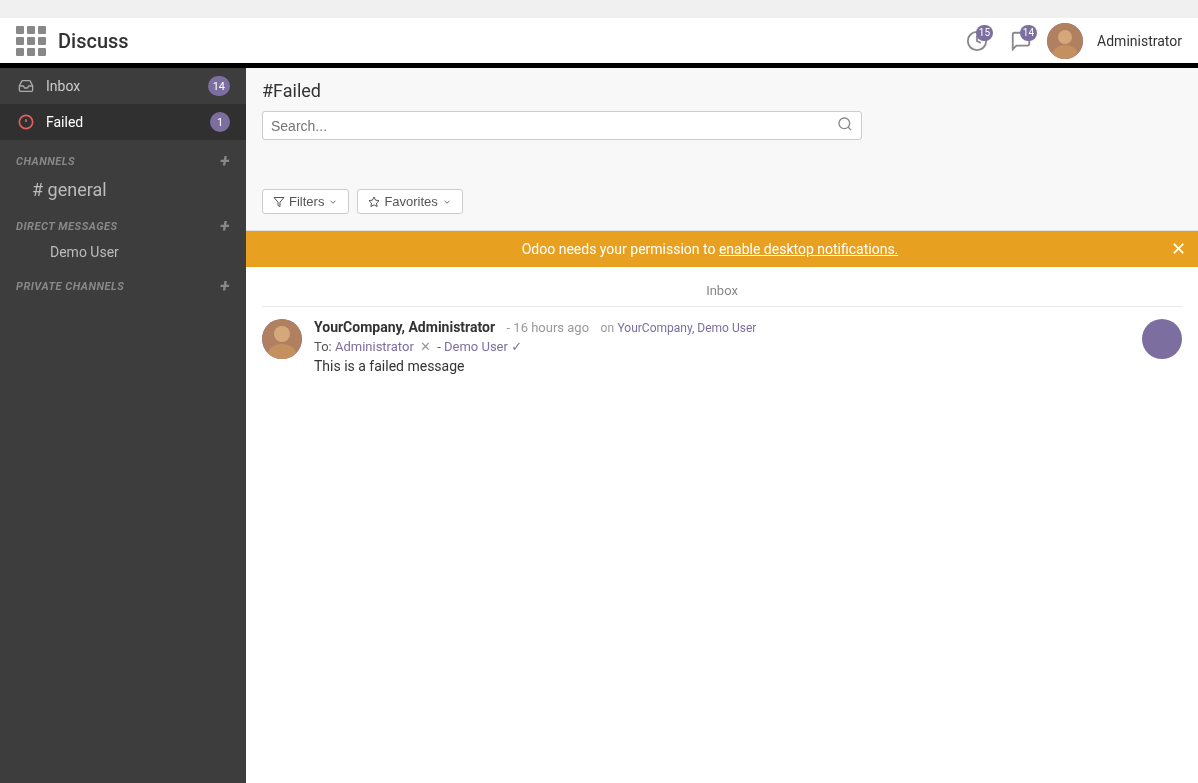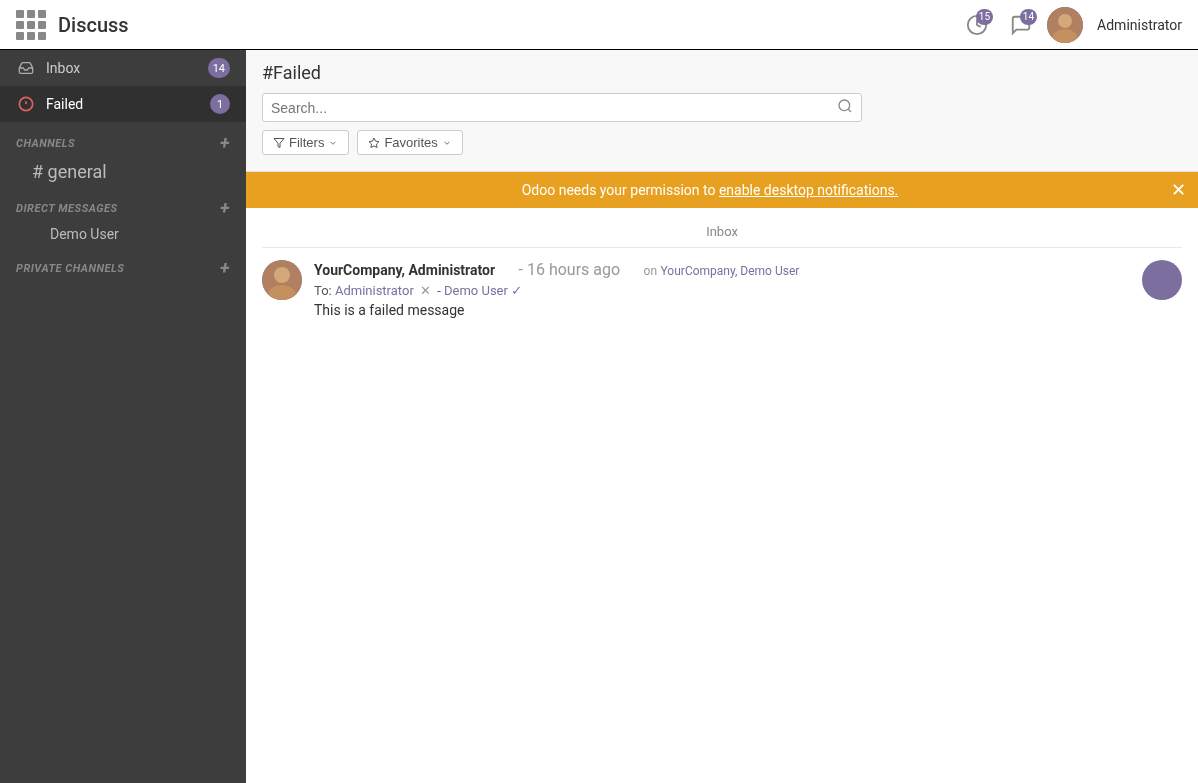--- a/index.html
+++ b/index.html
@@ -5,23 +5,24 @@
     * { box-sizing: border-box; margin: 0; padding: 0; }
     body { font-family: -apple-system, BlinkMacSystemFont, 'Segoe UI', Roboto, sans-serif; font-size: 14px; background: #f0f0f0; height: 783px; overflow: hidden; display: flex; flex-direction: column; }
 
     
     .top-nav {
       background: #fff;
       height: 50px;
       display: flex;
       align-items: center;
       padding: 4px 16px;
-      border-bottom: 1px solid #000000;
+      border-bottom: 5px solid #000000;
       position: relative;
       z-index: 10;
+      margin-top: 18px;
     }
     .top-nav-apps {
       width: 30px; height: 30px;
       display: flex; align-items: center; justify-content: center;
       cursor: pointer; margin-right: 12px;
     }
     .apps-grid { display: grid; grid-template-columns: repeat(3,8px); gap: 3px; }
     .apps-dot { width: 8px; height: 8px; background: #888; border-radius: 1px; }
     .top-nav-title {
       font-size: 20px; font-weight: 500; color: #333; flex: 1;
@@ -117,21 +118,21 @@
       background: transparent;
     }
     .search-icon-btn { color: #888; cursor: pointer; }
 
     .filter-row {
       display: flex; gap: 8px; padding: 8px 16px; background: #f8f8f8;
     }
     .filter-btn {
       display: flex; align-items: center; gap: 4px;
       padding: 4px 10px; border: 1px solid #ccc; border-radius: 3px;
-      background: #fff; cursor: pointer; font-size: 13px; color: #555;
+      background: #fff; cursor: pointer; font-size: 13px; color: #555; margin-top: 41px;
     }
 
     
     .notif-banner {
       background: #e8a020; color: #fff;
       padding: 10px 40px 10px 16px;
       display: flex; align-items: center; justify-content: center;
       position: relative; font-size: 14px;
     }
     .notif-banner a { color: #fff; text-decoration: underline; }
@@ -154,21 +155,21 @@
       padding: 12px 16px;
     }
     .message-avatar {
       width: 40px; height: 40px; border-radius: 50%;
       background: #8b6e9e; flex-shrink: 0;
       overflow: hidden; display: flex; align-items: center; justify-content: center;
     }
     .message-content { flex: 1; }
     .message-header { margin-bottom: 4px; }
     .message-author { font-weight: 700; color: #333; font-size: 14px; }
-    .message-time { color: #999; font-size: 16px; margin: 0 20px; }
+    .message-time { color: #999; font-size: 13px; margin: 0 8px; }
     .message-on { color: #999; font-size: 12px; }
     .message-on-link { color: #7c6fa0; font-size: 12px; }
     .message-to { font-size: 13px; color: #555; margin-bottom: 4px; }
     .message-to-link { color: #7c6fa0; }
     .message-to-x { color: #999; margin: 0 3px; cursor: pointer; }
     .message-to-check { color: #7c6fa0; }
     .message-body { font-size: 14px; color: #333; }
     .message-status-icon {
       width: 40px; height: 40px; border-radius: 50%;
       background: #7c6fa0; flex-shrink: 0;

